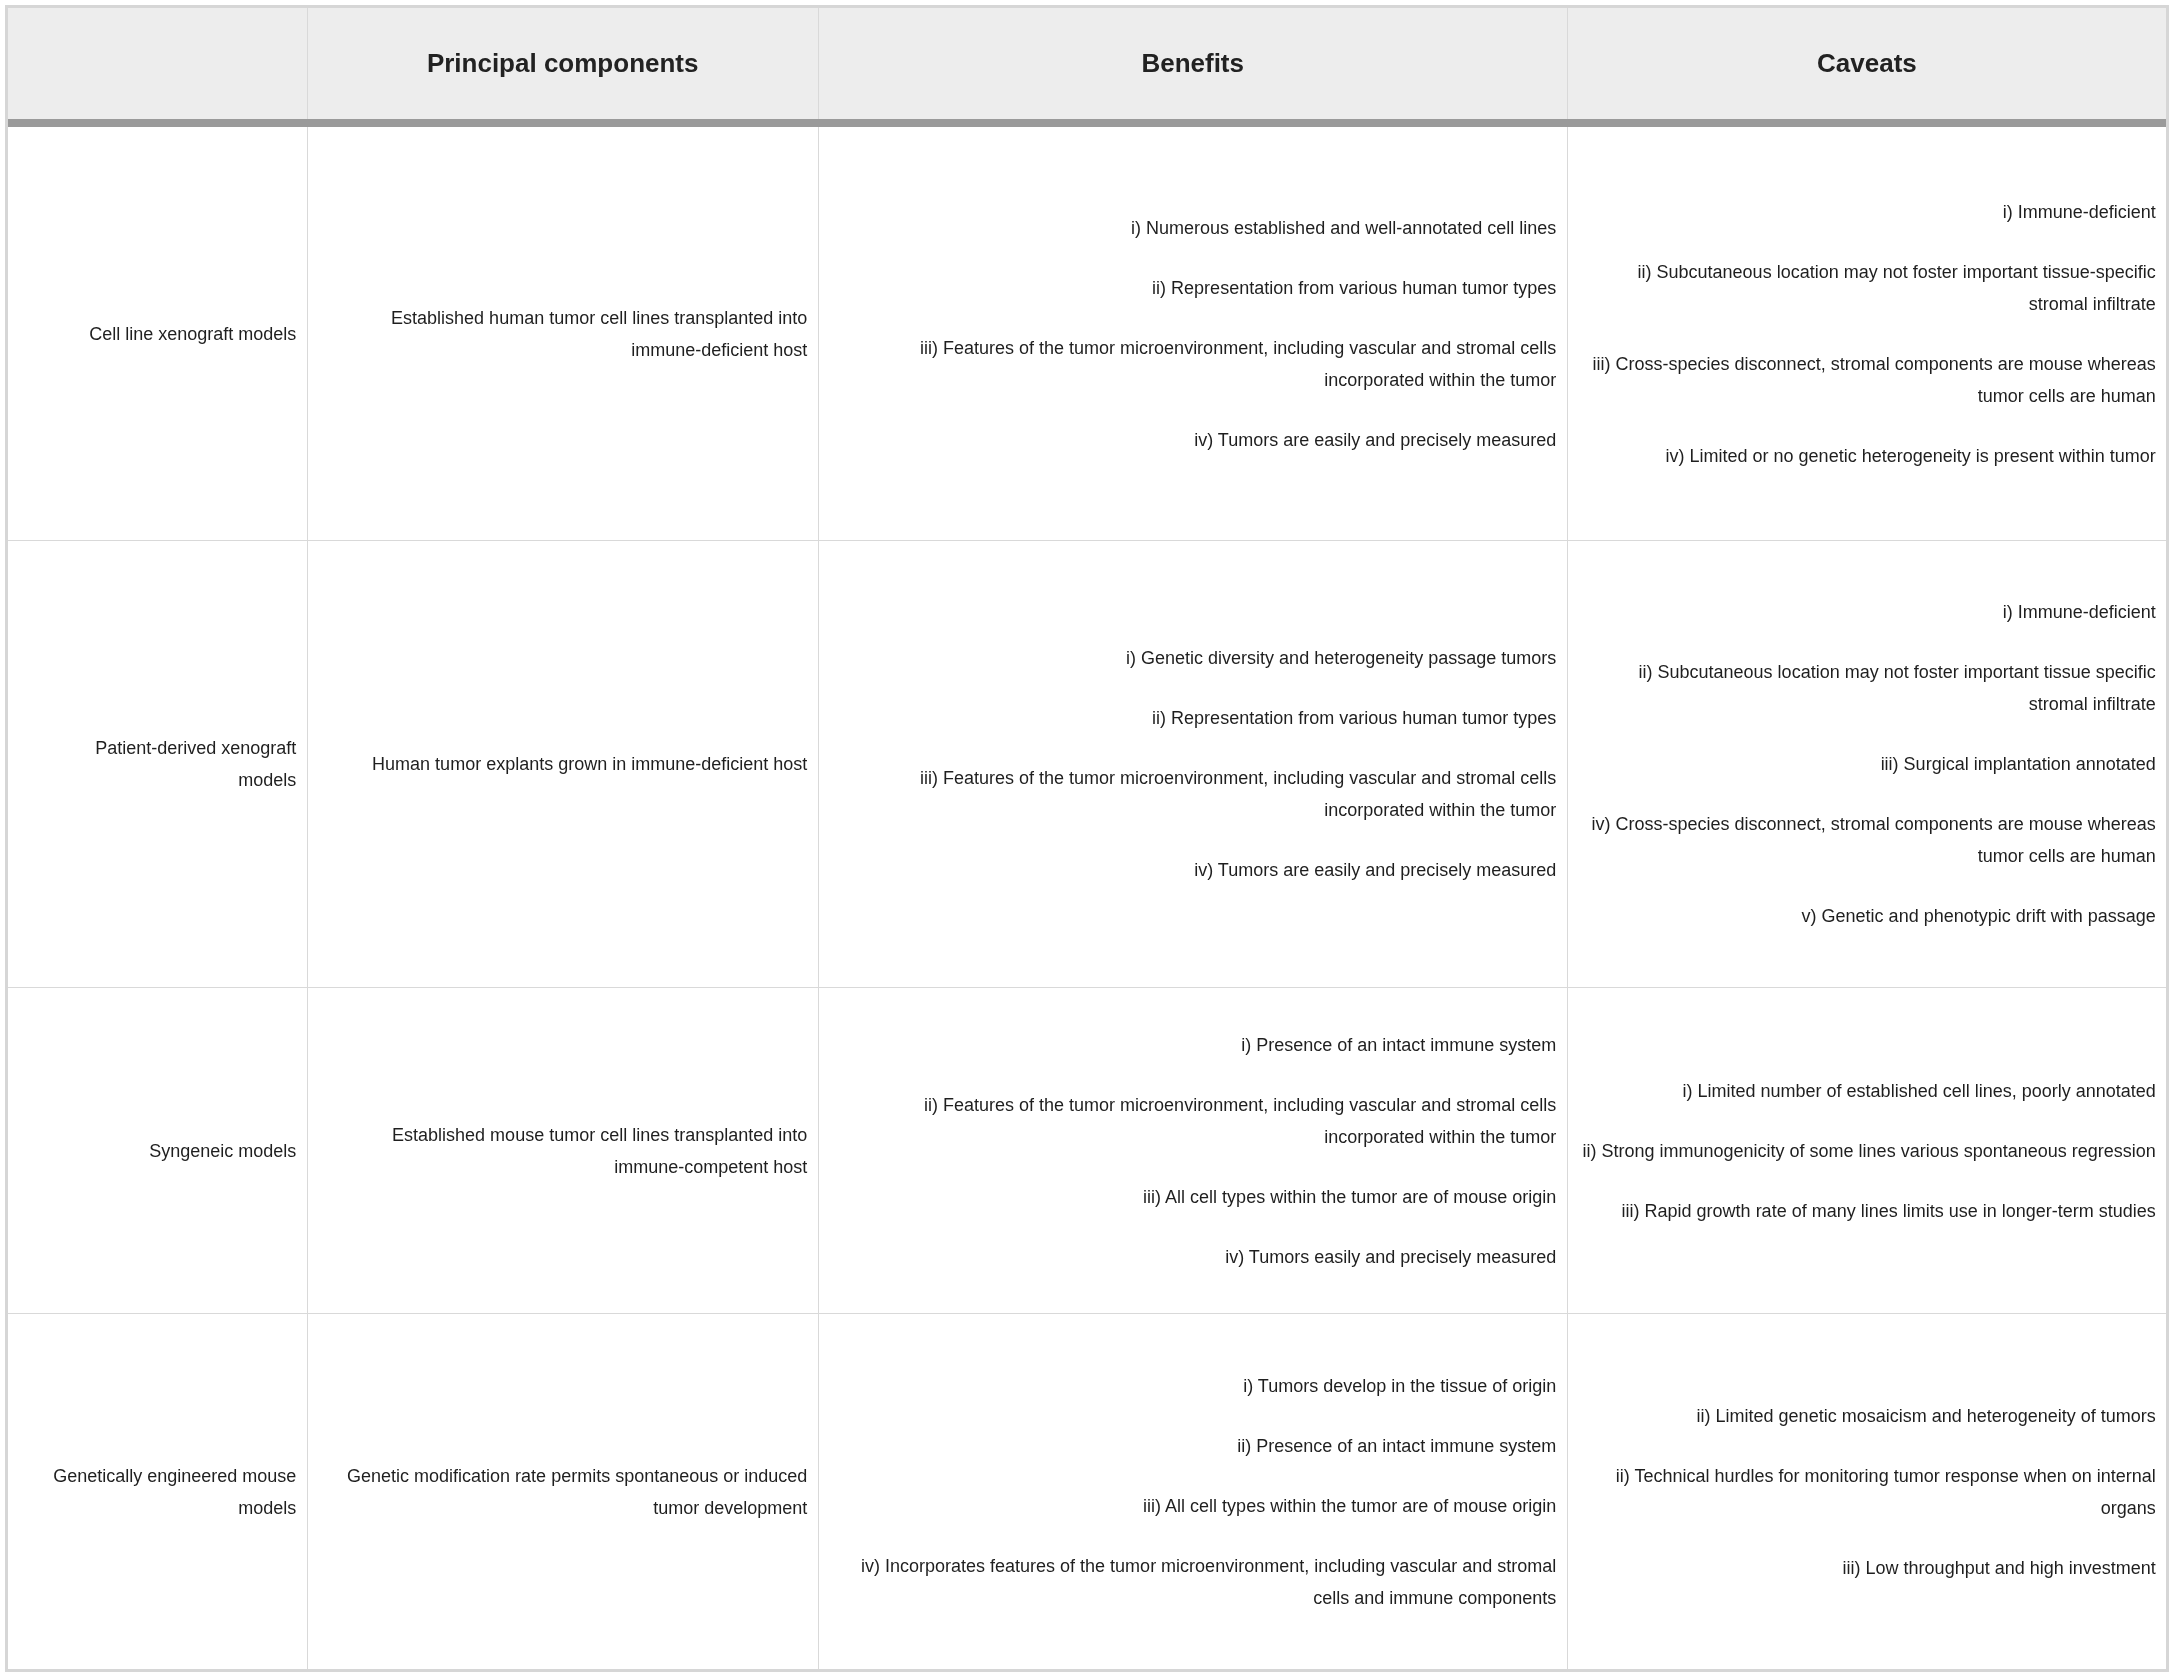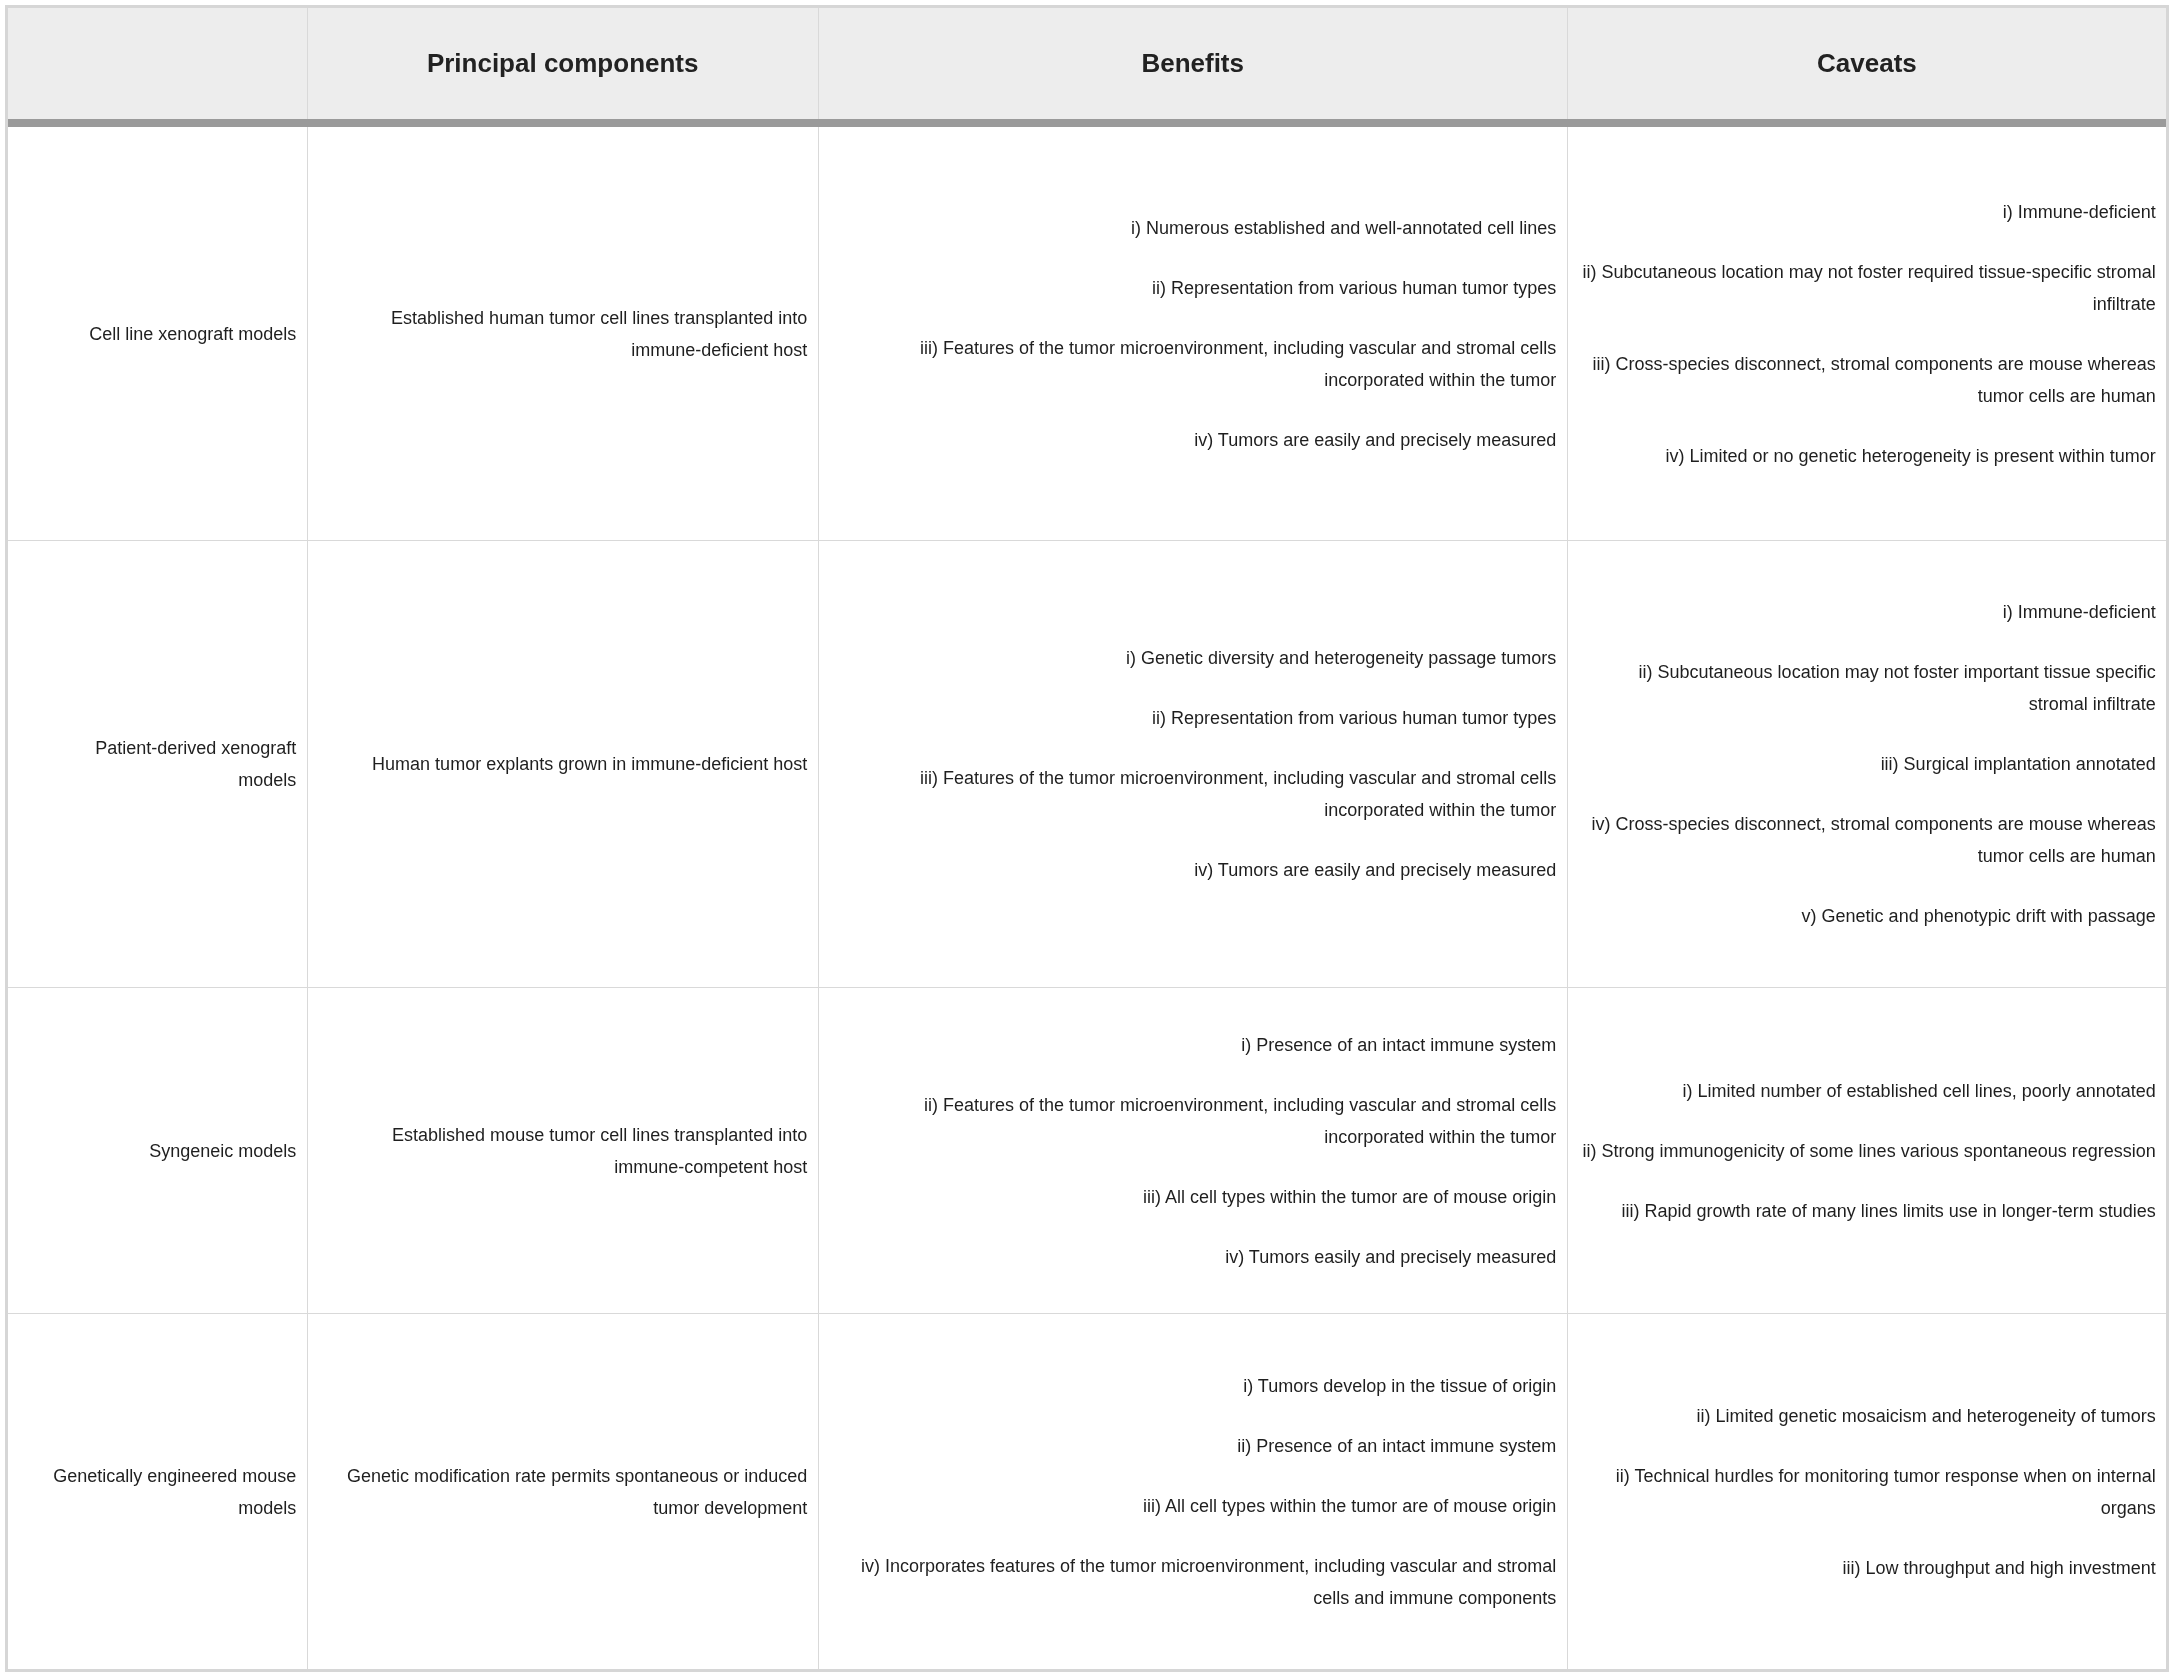--- a/index.html
+++ b/index.html
@@ -60,21 +60,21 @@
           <td>Cell line xenograft models</td>
           <td>Established human tumor cell lines transplanted into immune-deficient host</td>
           <td>
             <div class="item">i) Numerous established and well-annotated cell lines</div>
             <div class="item">ii) Representation from various human tumor types</div>
             <div class="item">iii) Features of the tumor microenvironment, including vascular and stromal cells incorporated within the tumor</div>
             <div class="item">iv) Tumors are easily and precisely measured</div>
           </td>
           <td>
             <div class="item">i) Immune-deficient</div>
-            <div class="item">ii) Subcutaneous location may not foster required tissue-specific stromal infiltrate</div>
+            <div class="item">ii) Subcutaneous location may not foster important tissue-specific stromal infiltrate</div>
             <div class="item">iii) Cross-species disconnect, stromal components are mouse whereas tumor cells are human</div>
             <div class="item">iv) Limited or no genetic heterogeneity is present within tumor</div>
           </td>
         </tr>
         <tr class="r1">
           <td>Patient-derived xenograft models</td>
           <td>Human tumor explants grown in immune-deficient host</td>
           <td>
             <div class="item">i) Genetic diversity and heterogeneity passage tumors</div>
             <div class="item">ii) Representation from various human tumor types</div>

